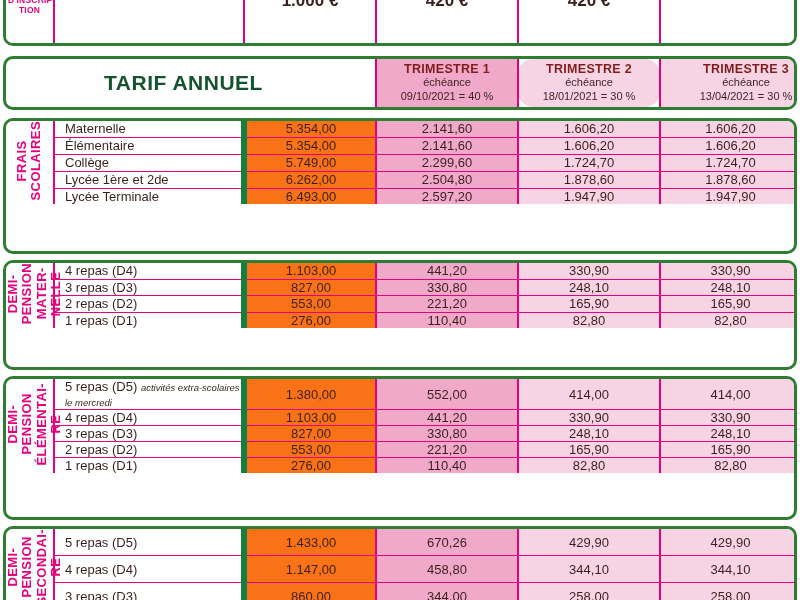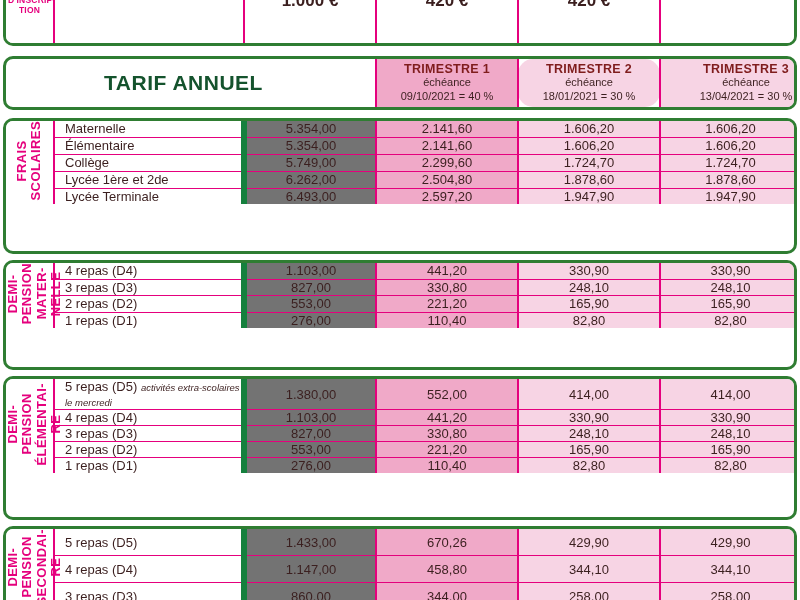--- a/index.html
+++ b/index.html
@@ -145,21 +145,21 @@
 
   .num {
     text-align: center;
     font-size: 13px;
     color: #3b1f1f;
     border-right: 2px solid #e5007d;
     border-bottom: 1.5px solid #e5007d;
   }
   .num.lastrow { border-bottom: none; }
   .num.last { border-right: none; }
-  .num.annual { background: #737373; }
+  .num.annual { background: #f97316; }
   .num.t1 { background: #f0a9c8; text-align: center; }
   .num.t2 { background: #f7d4e4; }
   .num.t3 { background: #f7d4e4; }
 
   .sidecell {
     background: #ffffff;
     border-right: 2px solid #e5007d;
     text-align: center;
     vertical-align: middle;
     padding: 0;

